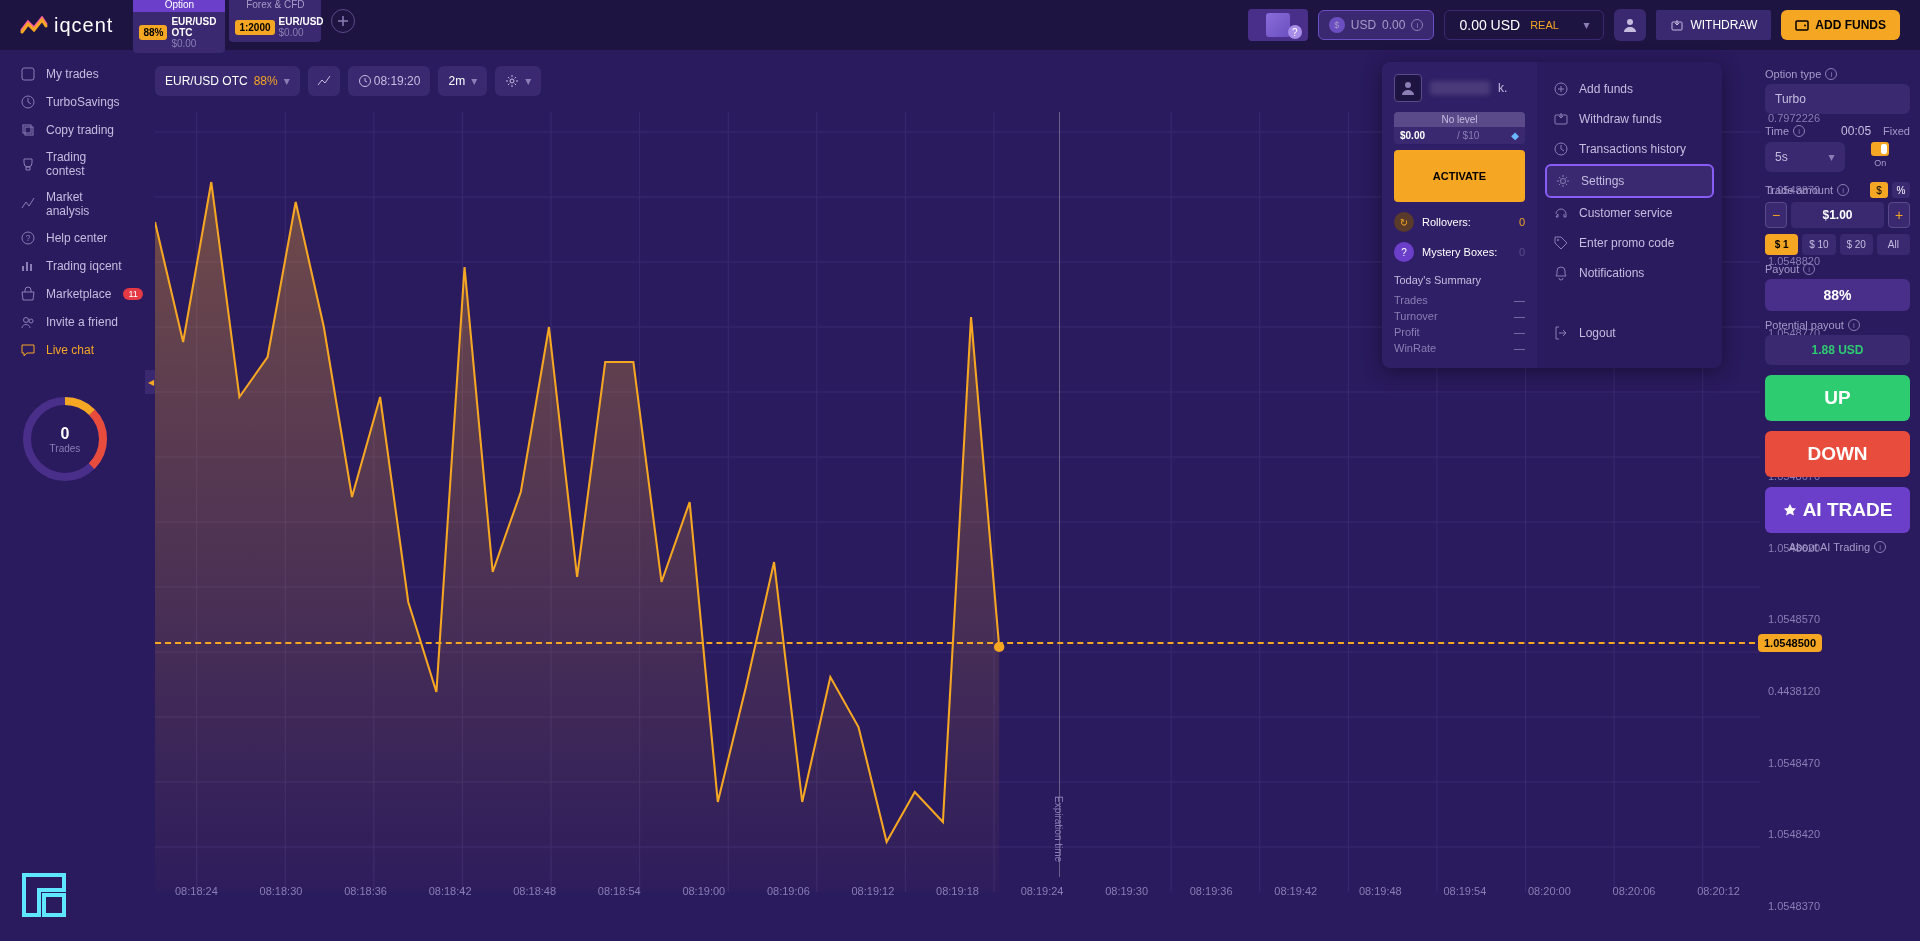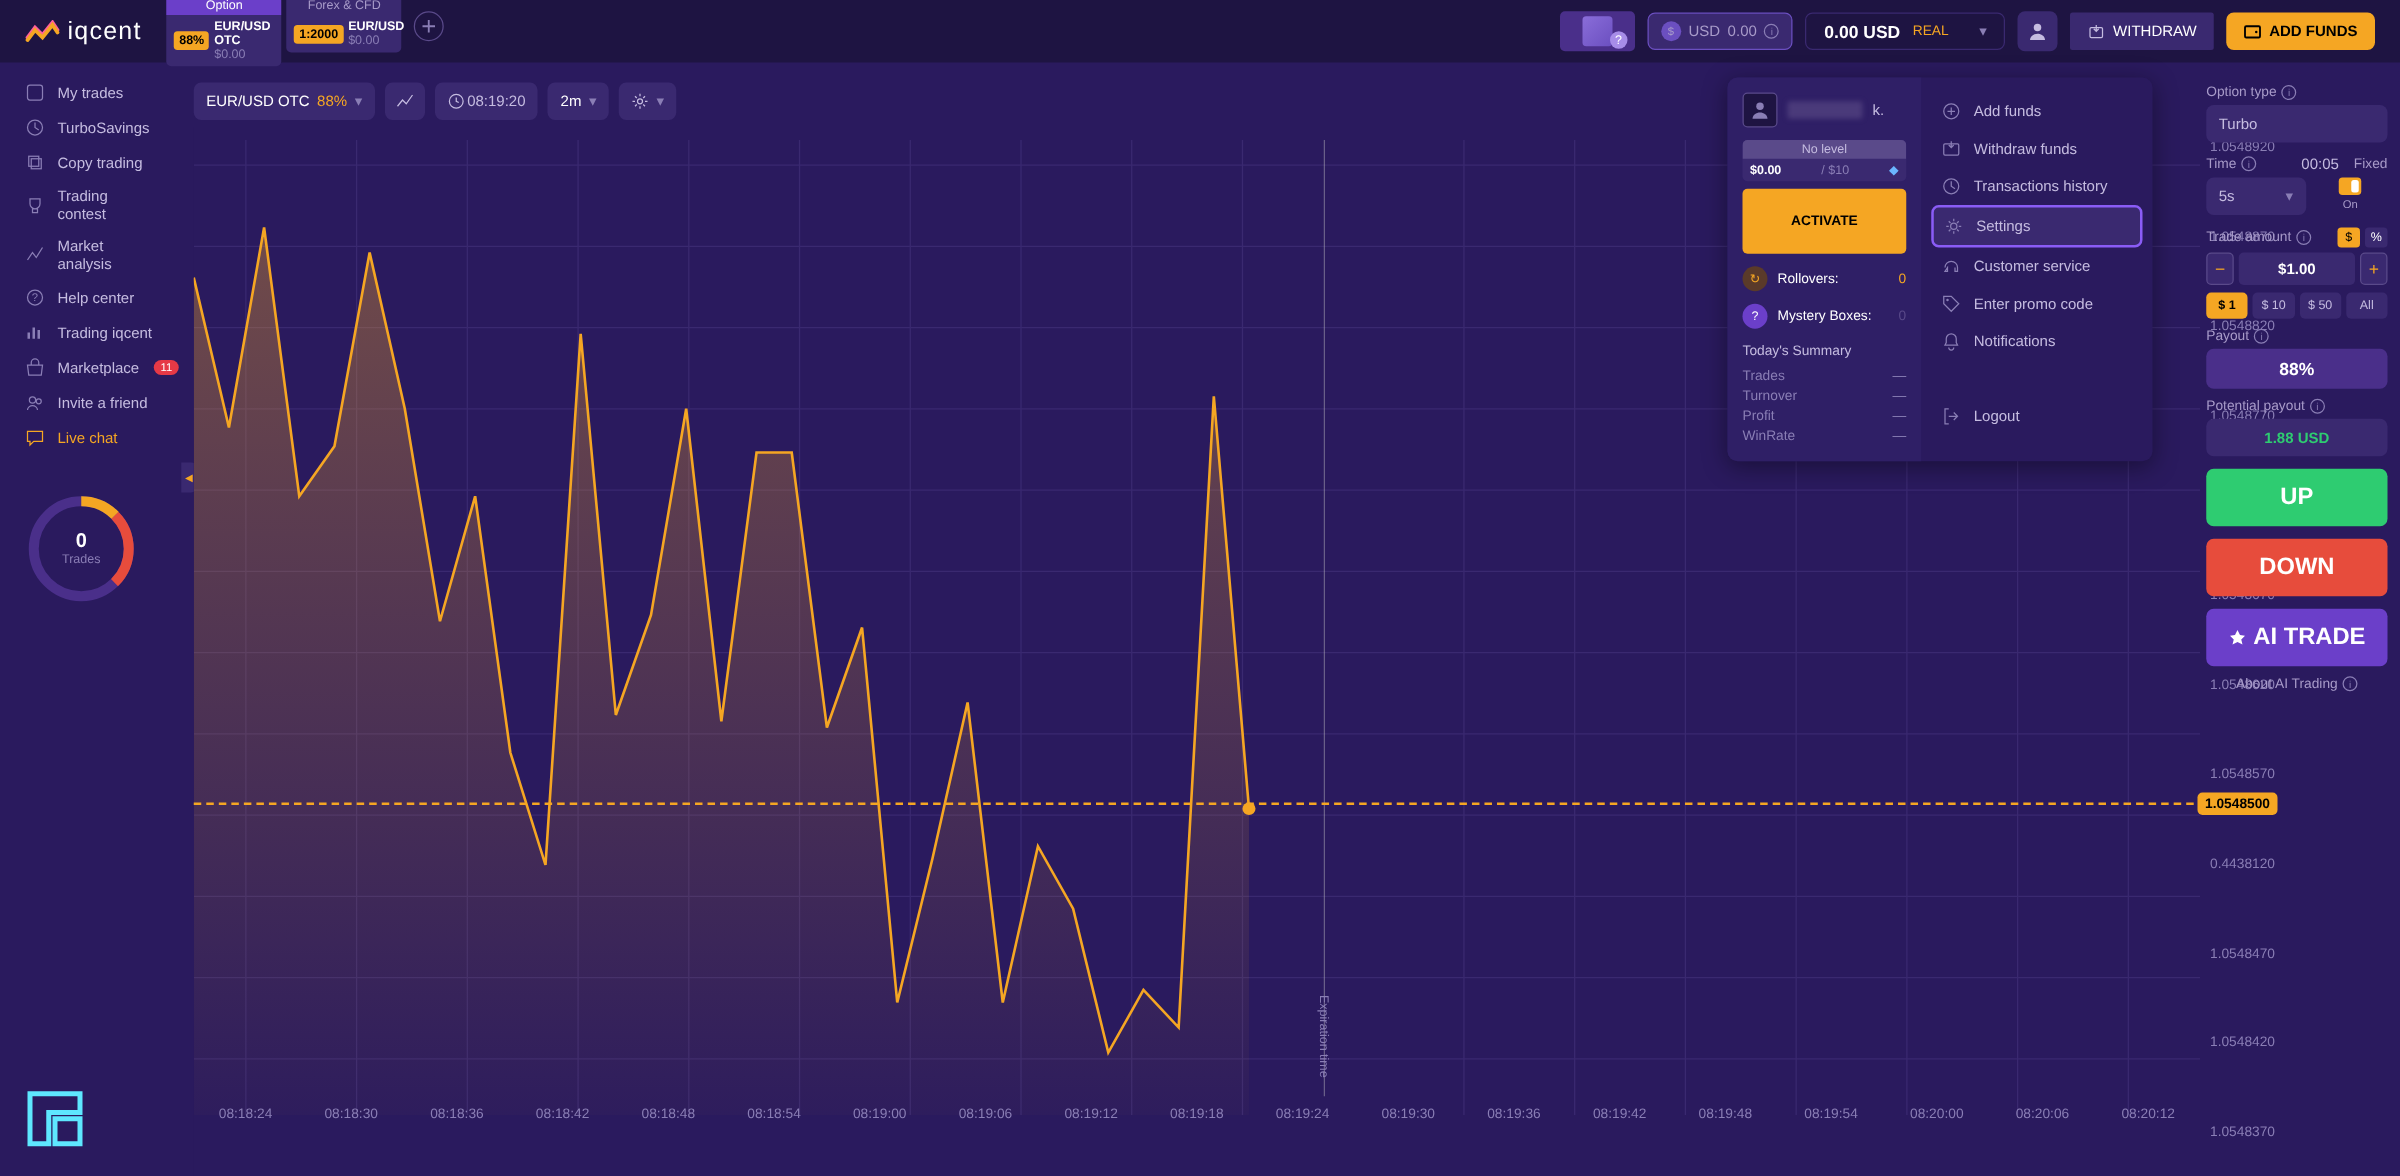--- a/index.html
+++ b/index.html
@@ -23,21 +23,21 @@
 .asset-price { color: #8a7eb5; }
 .add-tab { width: 24px; height: 24px; border-radius: 50%; border: 1px solid #5a4a8a; display: flex; align-items: center; justify-content: center; color: #8a7eb5; margin-left: 6px; margin-top: 12px; cursor: pointer; }
 
 .topbar-right { margin-left: auto; display: flex; align-items: center; gap: 10px; }
 .mystery-box { width: 60px; height: 32px; background: #4a2f8a; border-radius: 4px; display: flex; align-items: center; justify-content: center; position: relative; }
 .mystery-cube { width: 24px; height: 24px; background: linear-gradient(135deg,#8a6dd9,#6b4fc0); border-radius: 3px; position: relative; }
 .mystery-q { position: absolute; bottom: 2px; right: 6px; background: #a78de8; width: 14px; height: 14px; border-radius: 50%; font-size: 10px; display: flex; align-items: center; justify-content: center; }
 .bonus-pill { background: #3a2970; border: 1px solid #6b4fc0; border-radius: 6px; padding: 6px 10px; display: flex; align-items: center; gap: 6px; color: #a89bc9; }
 .bonus-circle { width: 16px; height: 16px; border-radius: 50%; background: #6b4fc0; display: flex; align-items: center; justify-content: center; font-size: 9px; }
 .balance-box { background: #1e1442; border: 1px solid #3a2970; border-radius: 6px; padding: 6px 14px; display: flex; align-items: center; gap: 10px; width: 160px; }
-.balance-amt { font-size: 14px; font-weight: bold; text-align: center; }
+.balance-amt { font-size: 14px; font-weight: normal; text-align: center; }
 .balance-real { color: #f5a623; font-size: 11px; }
 .chevron { color: #8a7eb5; margin-left: auto; }
 .profile-btn { width: 32px; height: 32px; background: #3a2970; border-radius: 6px; display: flex; align-items: center; justify-content: center; cursor: pointer; }
 .withdraw-btn { background: #3a2970; border-radius: 2px; padding: 8px 14px; display: flex; align-items: center; gap: 6px; cursor: pointer; font-size: 12px; }
 .addfunds-btn { background: #f5a623; color: #000; border-radius: 6px; padding: 8px 14px; display: flex; align-items: center; gap: 6px; cursor: pointer; font-size: 12px; font-weight: bold; }
 
 
 .sidebar { position: absolute; left: 0; top: 50px; width: 145px; bottom: 0; background: transparent; padding: 10px 0; }
 .side-item { display: flex; align-items: center; gap: 10px; padding: 6px 20px; color: #c5bce0; cursor: pointer; font-size: 12px; position: relative; }
 .side-icon { width: 16px; height: 16px; color: #8a7eb5; flex-shrink: 0; }
@@ -372,21 +372,21 @@
       <path d="M0 120 L27 240 L54 80 L81 295 L108 255 L135 100 L162 225 L189 395 L216 295 L243 500 L270 590 L297 165 L324 470 L351 390 L378 225 L405 475 L432 260 L459 260 L486 480 L513 400 L540 700 L567 585 L594 460 L621 700 L648 575 L675 625 L702 740 L729 690 L756 720 L783 215 L810 545 L810 790 L0 790 Z" fill="url(#areafill)"></path>
       <path d="M0 120 L27 240 L54 80 L81 295 L108 255 L135 100 L162 225 L189 395 L216 295 L243 500 L270 590 L297 165 L324 470 L351 390 L378 225 L405 475 L432 260 L459 260 L486 480 L513 400 L540 700 L567 585 L594 460 L621 700 L648 575 L675 625 L702 740 L729 690 L756 720 L783 215 L810 545" stroke="#f5a623" stroke-width="2" fill="none"></path>
       <circle cx="810" cy="545" r="5" fill="#f5a623"></circle>
     </svg>
     <div class="exp-line" style="left:56.3%;"></div>
     <div class="exp-text" style="left:56.3%;">Expiration time</div>
     <div class="dotted-line" style="top:540px;"></div>
     <div class="price-tag" style="top:532px;">1.0548500</div>
 
     <div class="y-axis-labels">
-      <span class="y-label">1.0548920</span>
+      <span class="y-label">0.7972226</span>
       <span class="y-label">1.0548870</span>
       <span class="y-label">1.0548820</span>
       <span class="y-label">1.0548770</span>
       <span class="y-label">1.0548720</span>
       <span class="y-label">1.0548670</span>
       <span class="y-label">1.0548620</span>
       <span class="y-label">1.0548570</span>
       <span class="y-label">0.4438120</span>
       <span class="y-label">1.0548470</span>
       <span class="y-label">1.0548420</span>
@@ -455,21 +455,21 @@
     </div>
   </div>
   <div class="amount-row" style="margin-top:4px;">
     <div class="amt-btn">−</div>
     <div class="amt-input">$1.00</div>
     <div class="amt-btn">+</div>
   </div>
   <div class="preset-row">
     <div class="preset-btn active">$ 1</div>
     <div class="preset-btn">$ 10</div>
-    <div class="preset-btn">$ 50</div>
+    <div class="preset-btn">$ 20</div>
     <div class="preset-btn">All</div>
   </div>
 
   <div class="tp-label">
       <span>Payout</span>
       <span class="info-icon">i</span>
     </div>
   <div class="payout-box">88%</div>
 
   <div class="tp-label">

